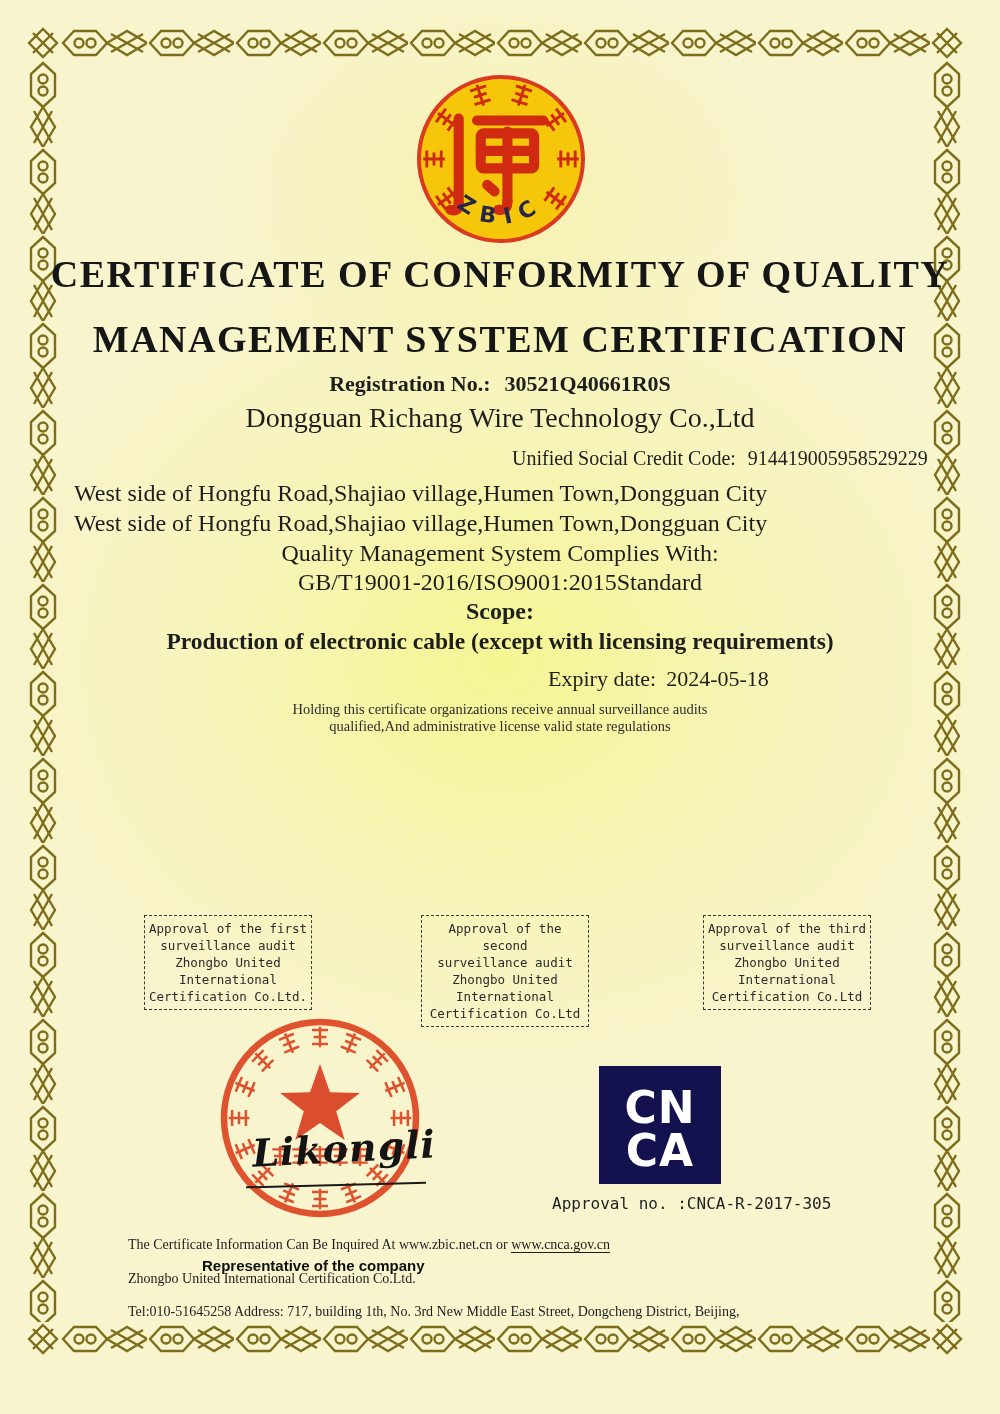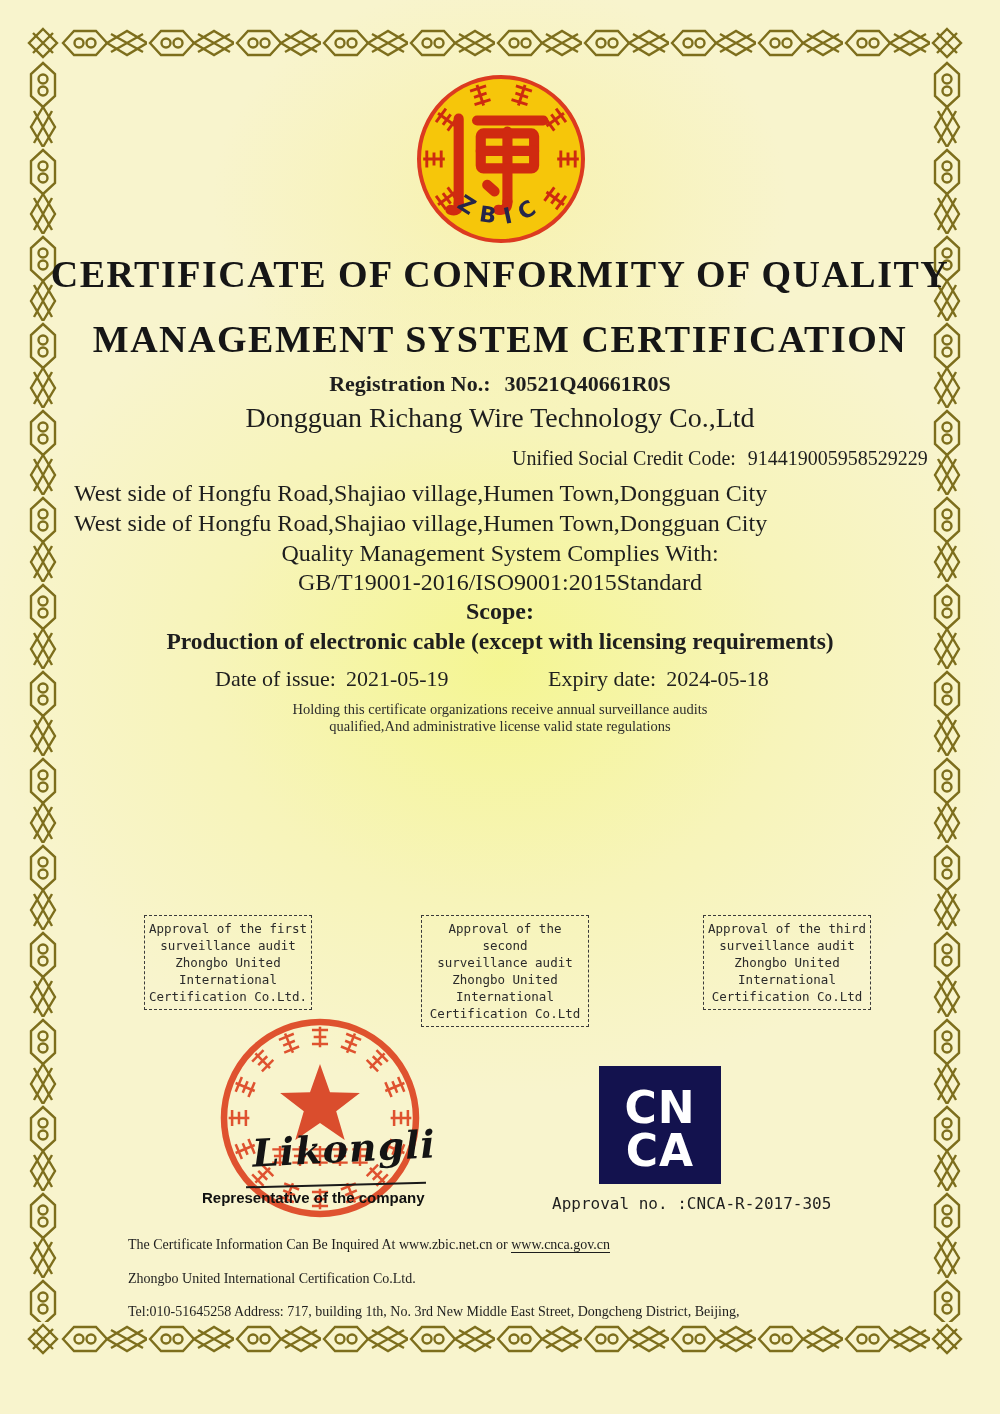--- a/index.html
+++ b/index.html
@@ -36,21 +36,21 @@
   }
   .seal-svg { left:216px; top:1014px; mix-blend-mode:multiply; opacity:0.93; }
   .signature {
     left:244px; top:1126px; width:200px; text-align:center;
     font-family:"DejaVu Serif","Liberation Serif",serif;
     font-style:italic; font-weight:bold; font-size:38px; color:#141414;
     transform:rotate(-3deg); letter-spacing:1px;
   }
   .sig-line { left:246px; top:1184px; width:180px; height:2px; background:#1a1a1a; transform:rotate(-1.5deg); }
   .rep-caption {
-    left:202px; top:1189px; font-family:"Liberation Sans","DejaVu Sans",sans-serif;
+    left:202px; top:1257px; font-family:"Liberation Sans","DejaVu Sans",sans-serif;
     font-weight:bold; font-size:15px; color:#101010;
   }
   .cnca-svg { left:599px; top:1066px; }
   .approval-line {
     left:552px; top:1194px; font-family:"DejaVu Sans Mono","Liberation Mono",monospace;
     font-size:16px; color:#1f1f1f;text-align:center;
   }
   .footer { left:128px; font-size:14px; color:#1d1d1d; }
   .footer .link { border-bottom:1px solid #1d1d1d; }
 </style>
@@ -150,23 +150,20 @@
 
   <div class="abs addr" style="top:480px;">West side of Hongfu Road,Shajiao village,Humen Town,Dongguan City</div>
   <div class="abs addr" style="top:510px;">West side of Hongfu Road,Shajiao village,Humen Town,Dongguan City</div>
 
   <div class="abs ctr midline" style="top:540px;">Quality Management System Complies With:</div>
   <div class="abs ctr midline" style="top:569px;">GB/T19001-2016/ISO9001:2015Standard</div>
 
   <div class="abs ctr scope-text" style="top:628px;">Production of electronic cable (except with licensing requirements)</div>
   <div class="abs ctr scope-label" style="top:598px;">Scope:</div>
 
-  <div class="abs dateline" style="left:215px;">
-    <span>Date of issue:</span><span class="val">2021-05-19</span>
-  </div>
   <div class="abs dateline" style="left:548px;">
     <span>Expiry date:</span><span class="val">2024-05-18</span>
   </div>
 
   <div class="abs ctr fine" style="top:701px;">Holding this certificate organizations receive annual surveillance audits</div>
   <div class="abs ctr fine" style="top:718px;">qualified,And administrative license valid state regulations</div>
 
   <div class="abs audit-box" style="left:144px;">
     <div>Approval of the first</div>
     <div>surveillance audit</div>

